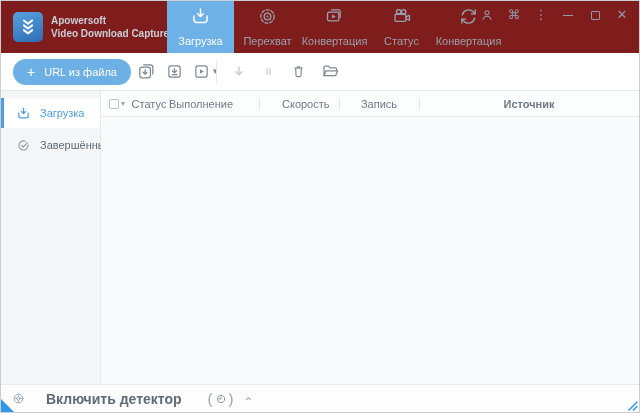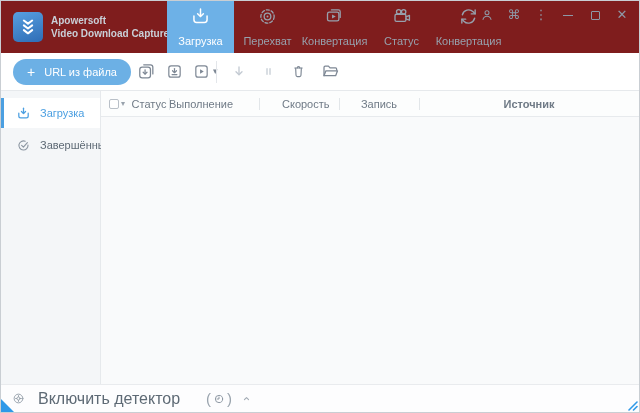--- a/index.html
+++ b/index.html
@@ -71,21 +71,21 @@
   .c-progress{ width:90px; }
   .c-speed{ width:80px; padding-left:23px; }
   .c-size{ width:80px; justify-content:center; }
   .c-source{ flex:1; justify-content:center;font-weight:bold; }
   .table-body{ position:absolute; top:116px; bottom:28px; left:100px; right:0; background:#f9fafb; }
 
   
   .statusbar{ position:absolute; bottom:0; left:0; right:0; height:28px; background:#fdfdfe;
               border-top:1px solid #e9ebee; display:flex; align-items:center; padding-left:10px; }
   .det-icon{ color:#9aa4ae; display:flex; }
-  .det-label{ margin-left:12px; font-size:16px; color:#5e6a75; cursor:pointer; }
+  .det-label{ margin-left:20px; font-size:14px; color:#5e6a75; cursor:pointer;font-weight:bold; }
   .sched{ margin-left:26px; display:flex; align-items:center; color:#8d97a2; cursor:pointer; gap:1px; }
   .paren{ font-size:15px; font-weight:300; line-height:15px; color:#9aa4ae; }
   .chev-up{ margin-left:9px; display:flex; color:#a2abb4; cursor:pointer; }
   .corner-tri{ position:absolute; left:0; bottom:0; width:13px; height:13px; background:#2f99e8;
                clip-path:polygon(0 0, 0 100%, 100% 100%); }
   .resize-grip{ position:absolute; right:1px; bottom:1px; display:flex; cursor:nwse-resize; }
 </style>
 </head>
 <body>
 

